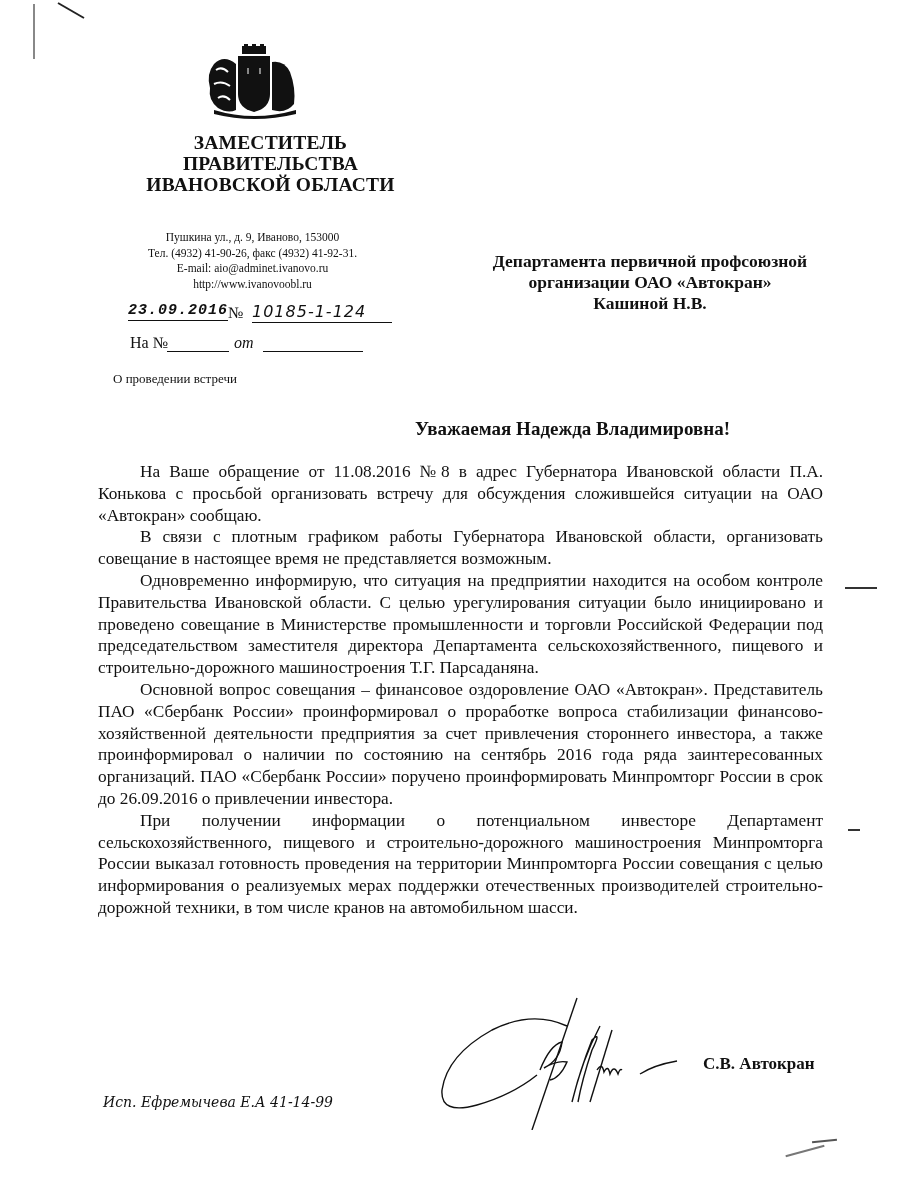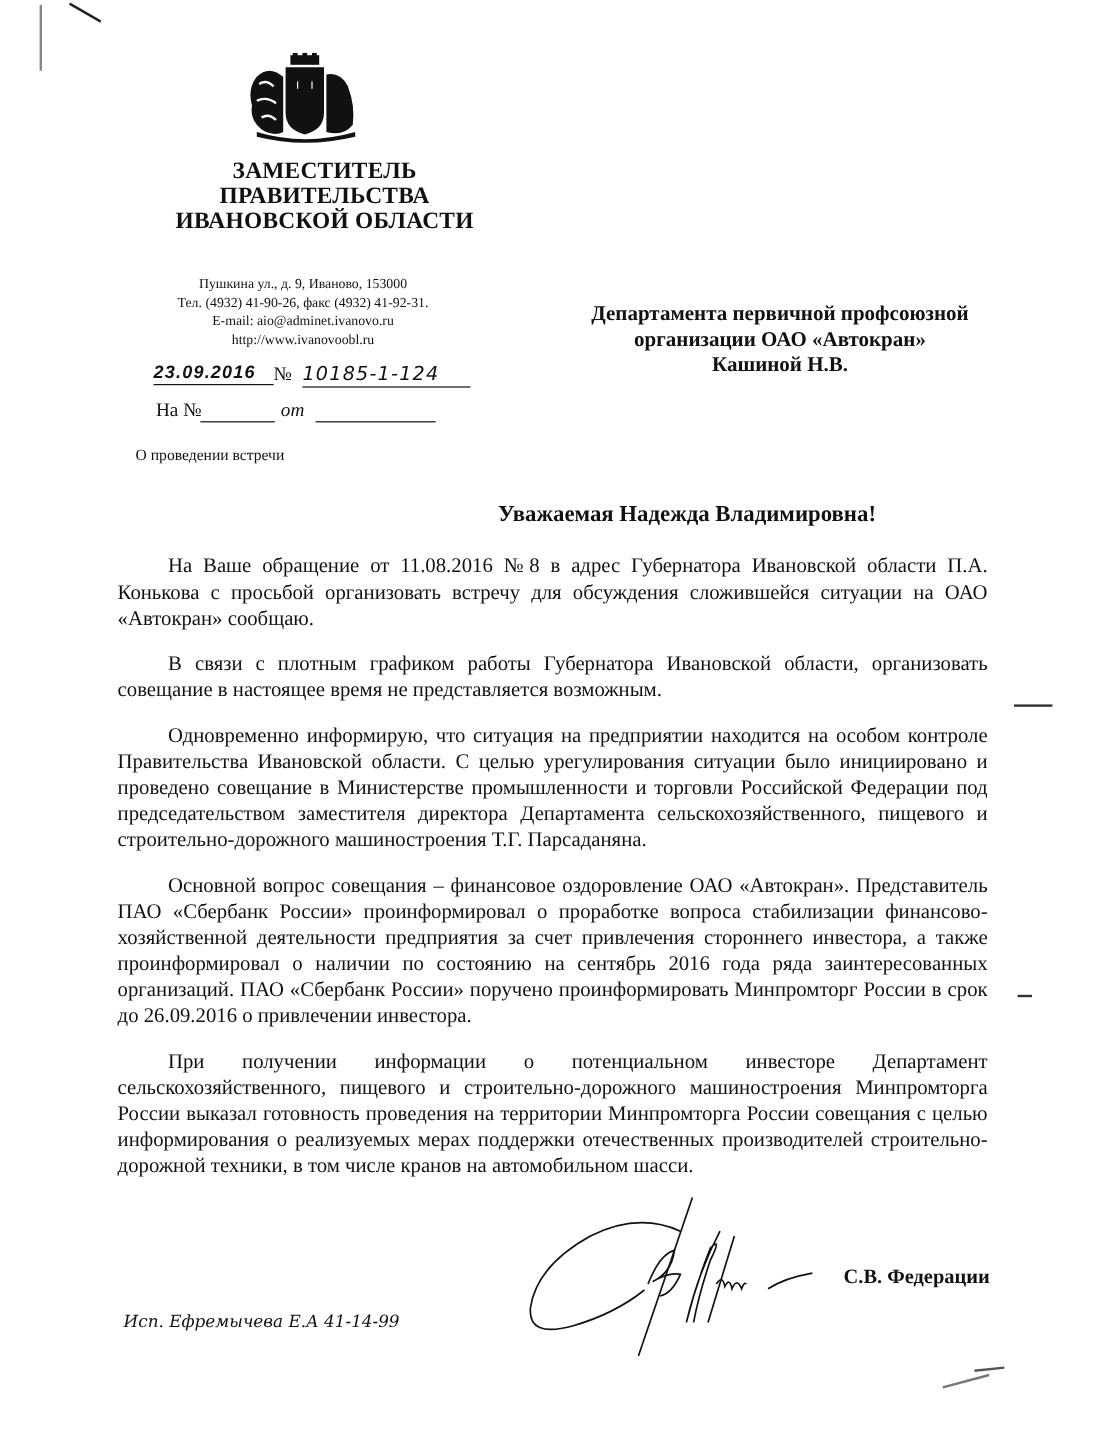--- a/index.html
+++ b/index.html
@@ -23,21 +23,21 @@
       font-weight: bold; font-size: 19.5px; line-height: 21px; letter-spacing: 0.2px;
     }
     .org-contacts {
       left: 110px; top: 230px; width: 285px; text-align: center;
       font-size: 11.5px; line-height: 15.5px;
     }
     .reg-line {
       left: 128px; top: 302px; width: 280px; height: 24px; font-size: 17px;
     }
     .reg-date {
-      position: absolute; left: 0; top: 0; width: 100px; font-family: Liberation Sans, sans-serif;
+      position: absolute; left: 0; top: 0; width: 100px; font-family: Liberation Mono, monospace;
       font-style: italic; font-weight: bold; font-size: 15px; letter-spacing: 1px;
       border-bottom: 1.5px solid #111; padding-bottom: 1px;
     }
     .reg-no-label { position: absolute; left: 100px; top: 2px; font-size: 16px; }
     .reg-number {
       position: absolute; left: 124px; top: 0; width: 140px;
       font-family: "DejaVu Sans", sans-serif; font-style: italic; font-size: 16px; letter-spacing: 1px;
       border-bottom: 1.5px solid #111; padding-bottom: 1px;
     }
     .ref-line { left: 130px; top: 334px; width: 250px; height: 24px; font-size: 16px; }
@@ -56,21 +56,21 @@
     .salutation {
       left: 200px; top: 418px; width: 530px; text-align: right;
       font-weight: bold; font-size: 19px;
     }
 
     .body-text {
       left: 98px; top: 461px; width: 725px;
       font-size: 17.3px; line-height: 21.8px; text-align: justify;
     }
     .body-text p { margin: 0; text-indent: 42px; }
-    .body-text p + p { margin-top: 16px; }
+    .body-text p + p { margin-top: 0; }
 
     .signature { left: 432px; top: 990px; width: 250px; height: 140px; }
     .signer { left: 703px; top: 1054px; font-weight: bold; font-size: 17px; }
     .executor {
       left: 103px; top: 1094px; font-style: italic; font-size: 14px;
       font-family: "DejaVu Serif", serif;
     }
     .margin-dash { height: 1.5px; background: #333; }
   </style>
 </head>
@@ -155,15 +155,15 @@
     <path d="M135 36 Q100 20 60 40 Q15 65 10 100 Q8 125 45 115 Q80 105 105 85"></path>
     <path d="M145 8 L100 140"></path>
     <path d="M108 80 Q118 55 130 52 Q128 70 112 78 Q125 70 135 72 Q128 88 118 90"></path>
     <path d="M168 36 Q150 70 140 112 Q148 80 160 50 Q170 40 160 60 Q150 90 146 112"></path>
     <path d="M180 40 L158 112"></path>
     <path d="M165 80 Q170 72 172 82 Q176 74 178 84 Q182 74 186 84 Q188 78 190 80"></path>
     <path d="M208 84 Q222 75 245 71"></path>
   </svg>
 </div>
 
-<div class="abs signer">С.В. Федерации</div>
+<div class="abs signer">С.В. Автокран</div>
 
 <div class="abs executor">Исп. Ефремычева Е.А  41-14-99</div>
 
 </body></html>

